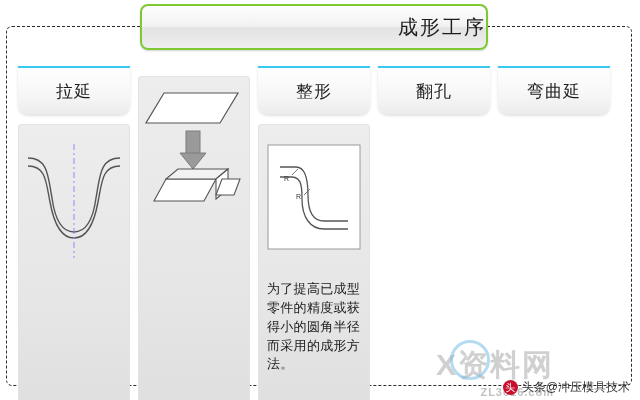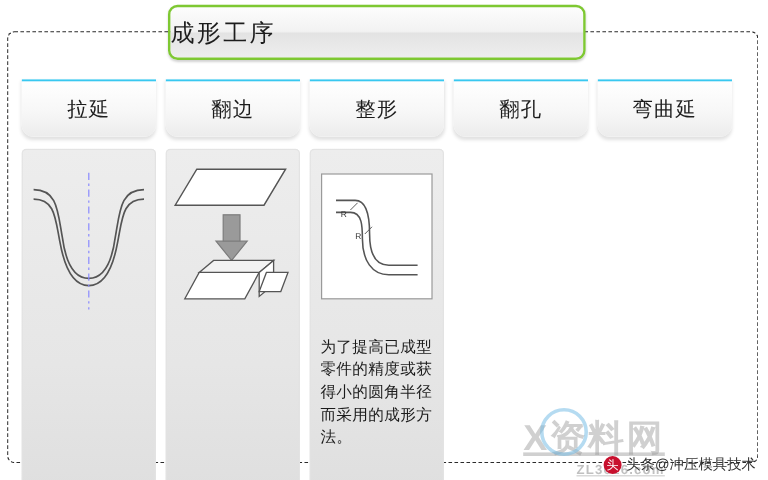--- a/index.html
+++ b/index.html
@@ -20,21 +20,21 @@
     background:#ffffff;
   }
 
   
   .title-pill{
     position:absolute;left:140px;top:4px;width:344px;height:42px;
     border-radius:8px;
     background:linear-gradient(180deg,#fdfdfd 0%,#f2f2f2 48%,#e3e3e3 52%,#eeeeee 100%);
     border:2px solid #7ec832;
     box-shadow:0 1px 2px rgba(0,0,0,.18);
-    display:flex;align-items:center;justify-content:flex-start;
+    display:flex;align-items:center;justify-content:flex-end;
     z-index:5;
   }
   .title-pill span{
     font-size:20px;color:#1d1d1d;letter-spacing:2px;
   }
 
   
   .cols{
     position:absolute;left:18px;top:66px;width:604px;height:356px;
     display:flex;gap:8px;
@@ -80,21 +80,21 @@
     font-size:12px;color:#333;
   }
   .footer .logo{
     width:15px;height:15px;border-radius:50%;
     background:#c8102e;color:#fff;font-size:10px;
     display:flex;align-items:center;justify-content:center;
   }
   .wm{
     position:absolute;right:86px;bottom:2px;
     font-size:30px;font-weight:bold;color:rgba(150,150,150,.45);
-    letter-spacing:2px;pointer-events:none;text-decoration:underline;
+    letter-spacing:2px;pointer-events:none;
   }
   .wm small{font-size:11px;display:block;text-align:right;letter-spacing:1px;color:rgba(140,140,140,.55);}
   .wm-mark{
     position:absolute;right:150px;bottom:20px;
     width:34px;height:34px;border:3px solid rgba(120,190,230,.55);
     border-radius:50%;pointer-events:none;
   }
 </style>
 </head>
 <body>
@@ -119,23 +119,20 @@
           <svg width="104" height="130" viewBox="0 0 104 130">
             <path d="M6 22 C26 22 26 40 30 62 C33 84 40 96 52 96 C64 96 71 84 74 62 C78 40 78 22 98 22" fill="none" stroke="#555" stroke-width="1.4"></path>
             <path d="M6 30 C24 30 24 46 28 66 C32 88 40 102 52 102 C64 102 72 88 76 66 C80 46 80 30 98 30" fill="none" stroke="#555" stroke-width="1.4"></path>
             <line x1="52" y1="8" x2="52" y2="122" stroke="#8a8aff" stroke-width="1" stroke-dasharray="6 3 2 3"></line>
           </svg>
         </div>
       </div>
     </div>
 
     <div class="col">
-      <div class="col-head">
-        <span>翻边</span>
-      </div>
       <div class="col-gap"></div>
       <div class="col-body">
         <div class="fig">
           <svg width="104" height="140" viewBox="0 0 104 140">
             <polygon points="22,10 96,10 78,40 4,40" fill="#ffffff" stroke="#555" stroke-width="1.2"></polygon>
             <g fill="#9a9a9a" stroke="#7c7c7c" stroke-width="1">
               <rect x="44" y="48" width="14" height="24"></rect>
               <polygon points="38,70 64,70 51,86"></polygon>
             </g>
             <polygon points="24,96 74,96 62,118 12,118" fill="#ffffff" stroke="#555" stroke-width="1.1"></polygon>

